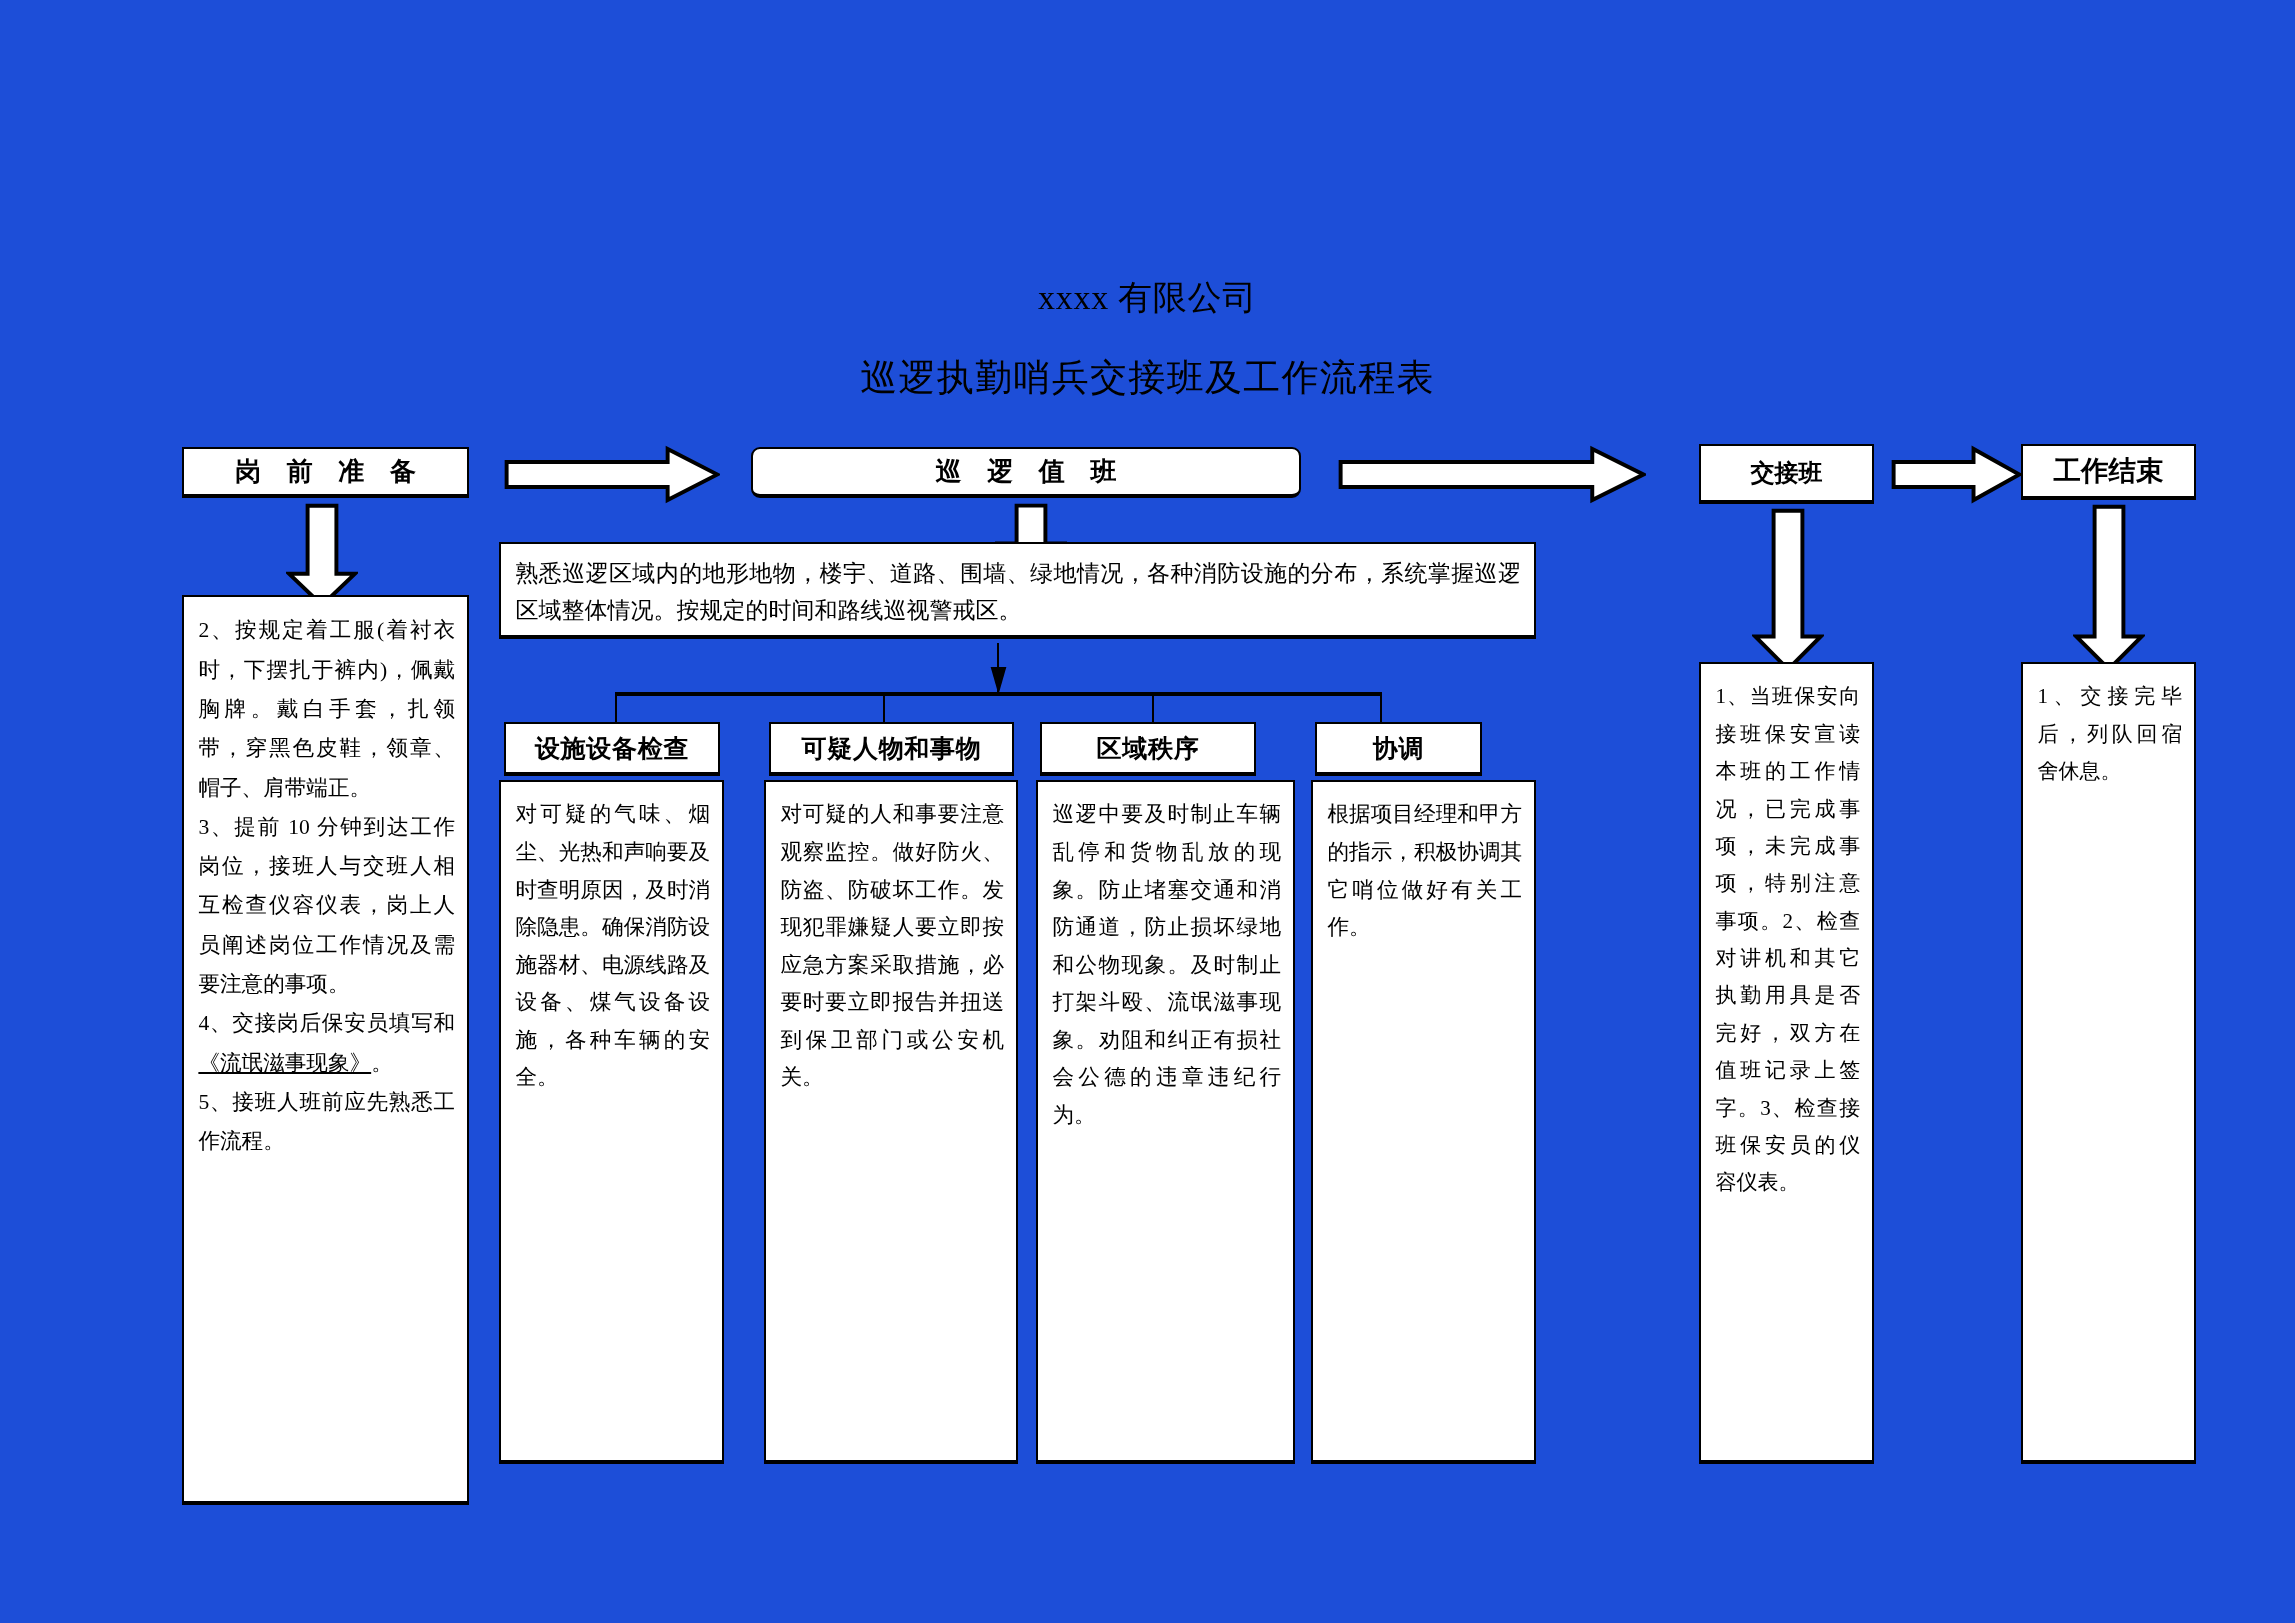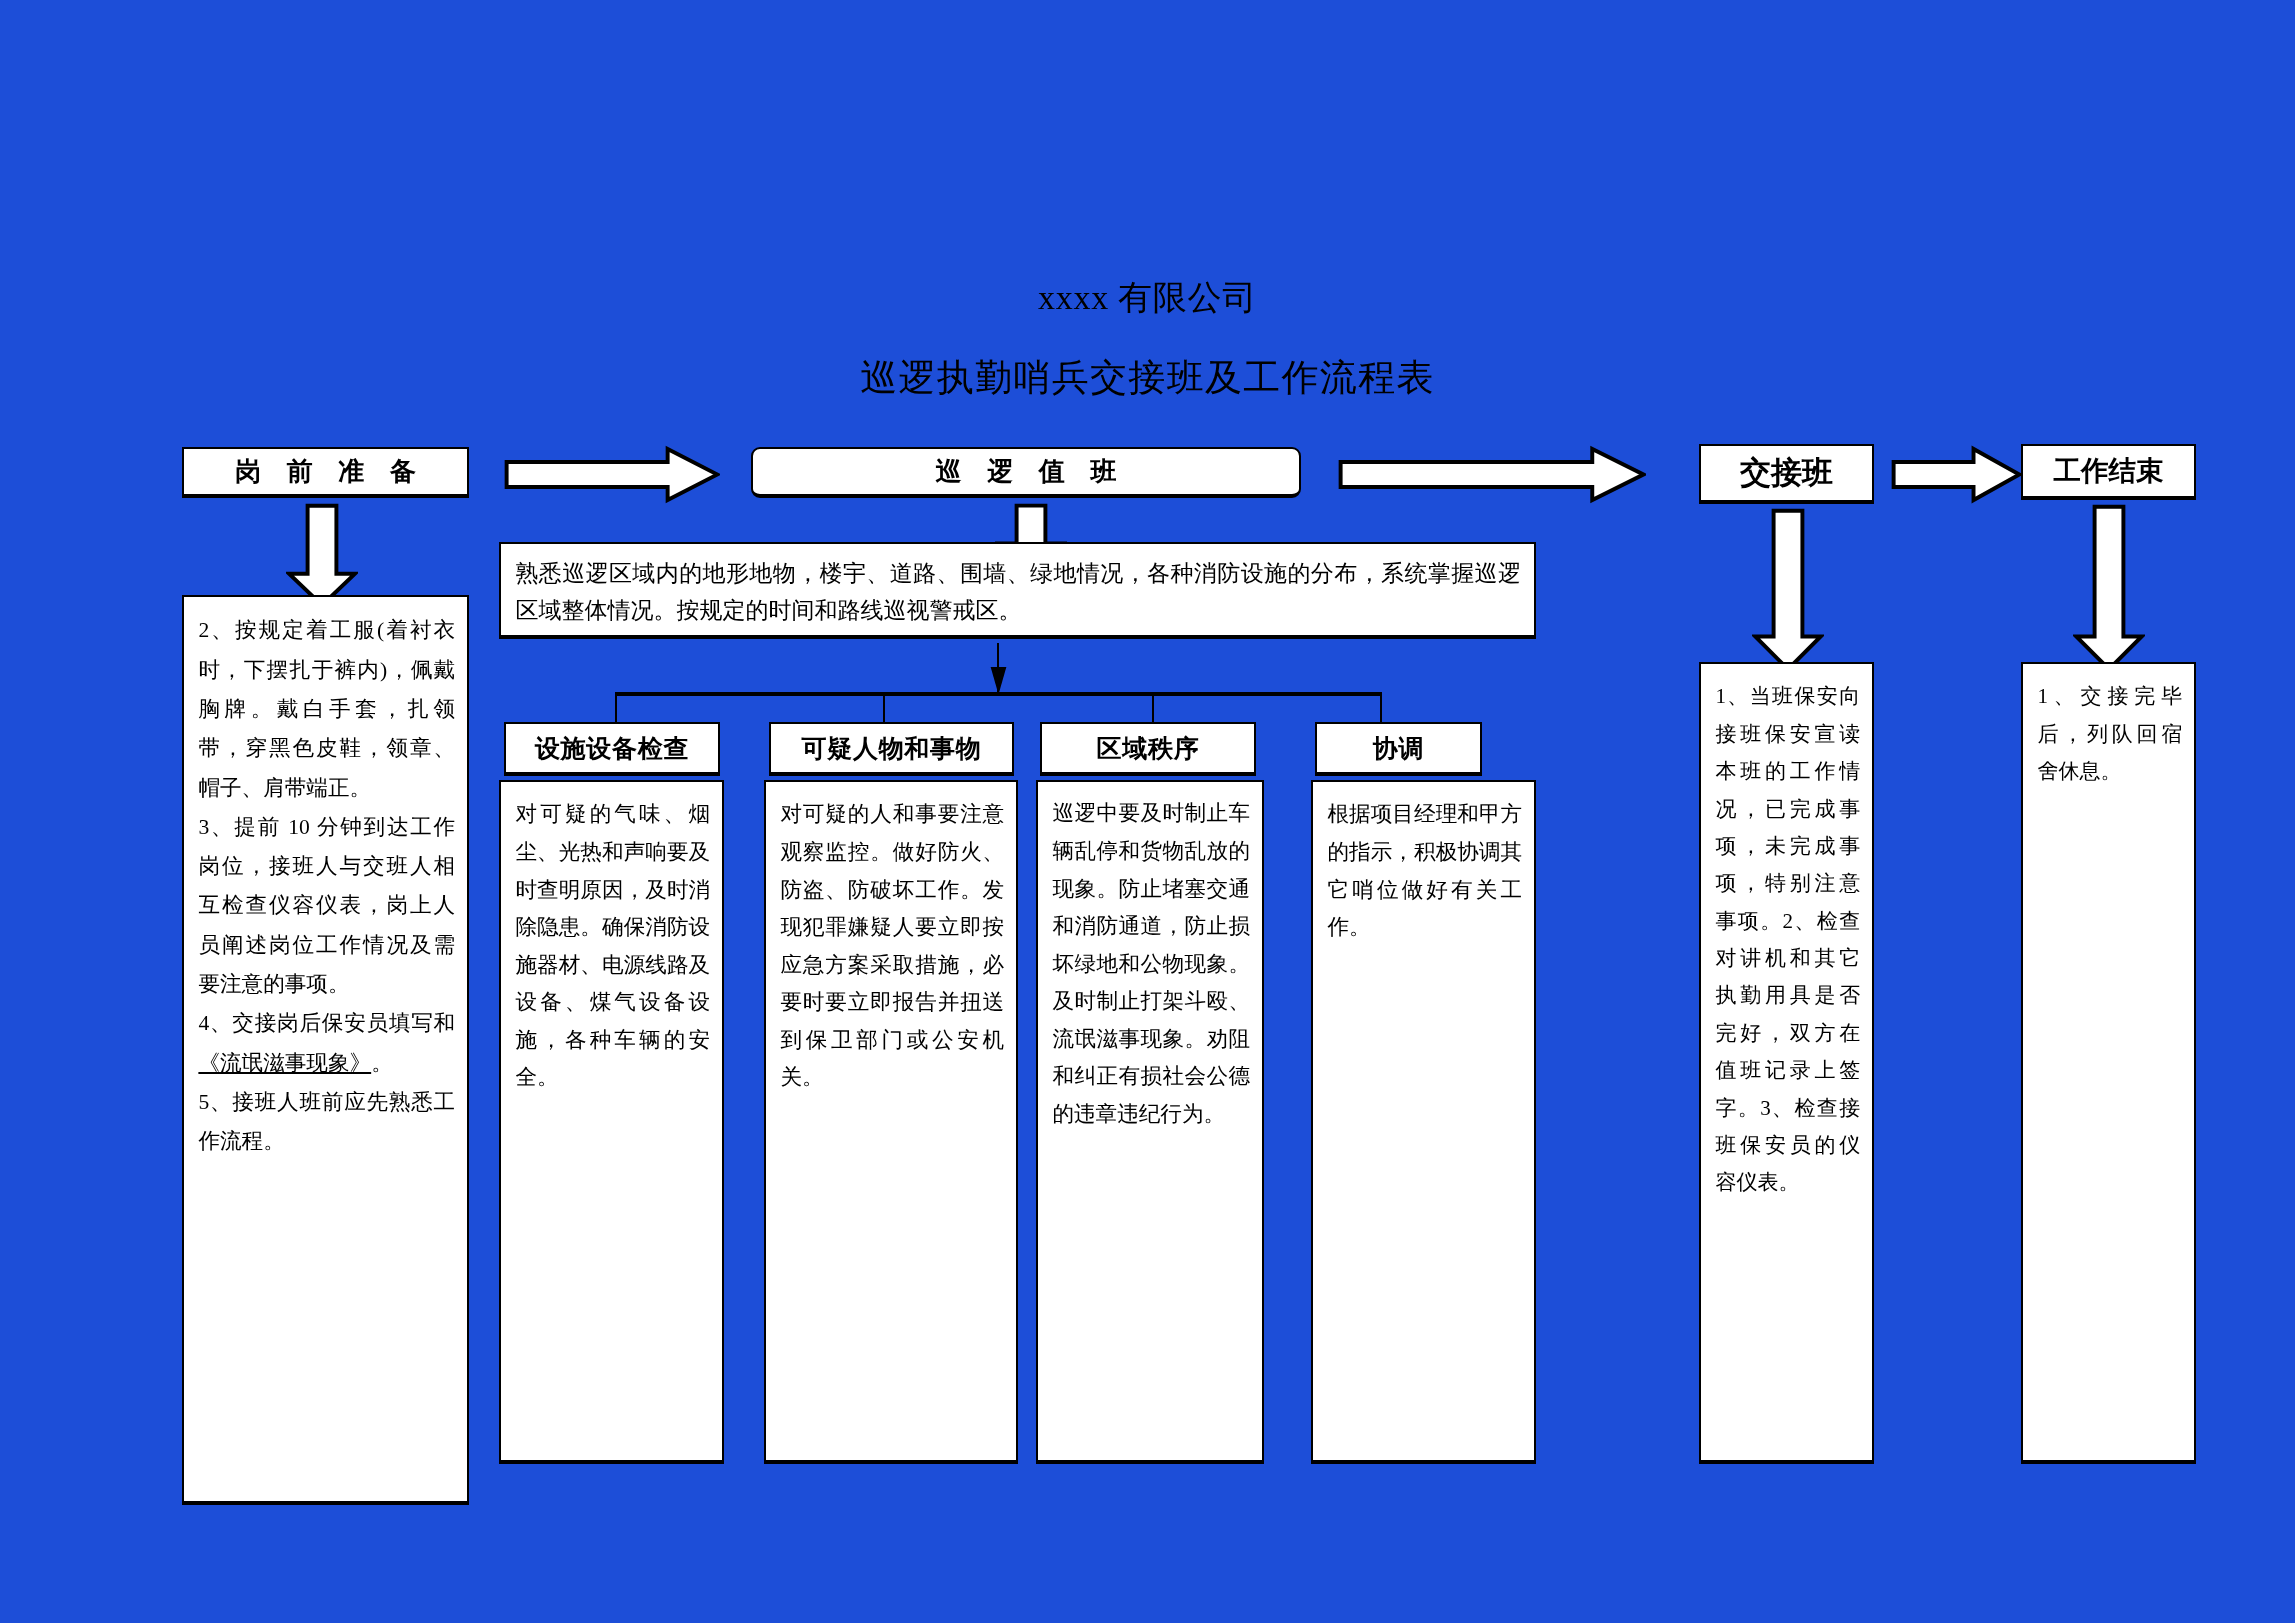--- a/index.html
+++ b/index.html
@@ -114,21 +114,21 @@
   <div class="title-line" id="doc-title">巡逻执勤哨兵交接班及工作流程表</div>
 
   <div class="box hdr-box hdr-wide" style="left:182px; top:447px; width:287px; height:51px; font-size:26px;">
     <span>岗 前 准 备</span>
   </div>
 
   <div class="box hdr-box hdr-wide" style="left:751px; top:447px; width:550px; height:51px; font-size:26px;border-radius:9px;">
     <span>巡 逻 值 班</span>
   </div>
 
-  <div class="box hdr-box" style="left:1699px; top:444px; width:175px; height:60px; font-size:31px;">
+  <div class="box hdr-box" style="left:1699px; top:444px; width:175px; height:60px; font-size:24px;">
     <span>交接班</span>
   </div>
 
   <div class="box hdr-box" style="left:2021px; top:444px; width:175px; height:56px; font-size:27.5px;">
     <span>工作结束</span>
   </div>
 
   <svg class="arrow-svg" style="left:504px; top:445px;" width="216" height="59" viewBox="0 0 330 90">
     <polygon points="4,26 250,26 250,6 326,45 250,84 250,64 4,64"></polygon>
   </svg>
@@ -185,21 +185,21 @@
   <div class="box cat-box" style="left:1315px; top:722px; width:167px; height:54px;">
     <span>协调</span>
   </div>
 
   <div class="box body-box center-cat" style="left:499px; top:780px; width:225px; height:684px;">
     <span>对可疑的气味、烟尘、光热和声响要及时查明原因，及时消除隐患。确保消防设施器材、电源线路及设备、煤气设备设施，各种车辆的安全。</span>
   </div>
   <div class="box body-box center-cat" style="left:764px; top:780px; width:254px; height:684px;">
     <span>对可疑的人和事要注意观察监控。做好防火、防盗、防破坏工作。发现犯罪嫌疑人要立即按应急方案采取措施，必要时要立即报告并扭送到保卫部门或公安机关。</span>
   </div>
-  <div class="box body-box center-cat" style="left:1036px; top:780px; width:228px; height:684px;font-family:Liberation Mono, monospace;">
+  <div class="box body-box center-cat" style="left:1036px; top:780px; width:259px; height:684px;">
     <span>巡逻中要及时制止车辆乱停和货物乱放的现象。防止堵塞交通和消防通道，防止损坏绿地和公物现象。及时制止打架斗殴、流氓滋事现象。劝阻和纠正有损社会公德的违章违纪行为。</span>
   </div>
   <div class="box body-box center-cat" style="left:1311px; top:780px; width:225px; height:684px;">
     <span>根据项目经理和甲方的指示，积极协调其它哨位做好有关工作。</span>
   </div>
 
   <div class="box body-box" style="left:182px; top:595px; width:287px; height:910px; font-size:21.6px; line-height:1.82;">
     <div>2、按规定着工服(着衬衣时，下摆扎于裤内)，佩戴胸牌。戴白手套，扎领带，穿黑色皮鞋，领章、帽子、肩带端正。</div>
     <div>3、提前 10 分钟到达工作岗位，接班人与交班人相互检查仪容仪表，岗上人员阐述岗位工作情况及需要注意的事项。</div>
     <div><span>4、交接岗后保安员填写和</span><span class="u">《流氓滋事现象》</span><span>。</span></div>

